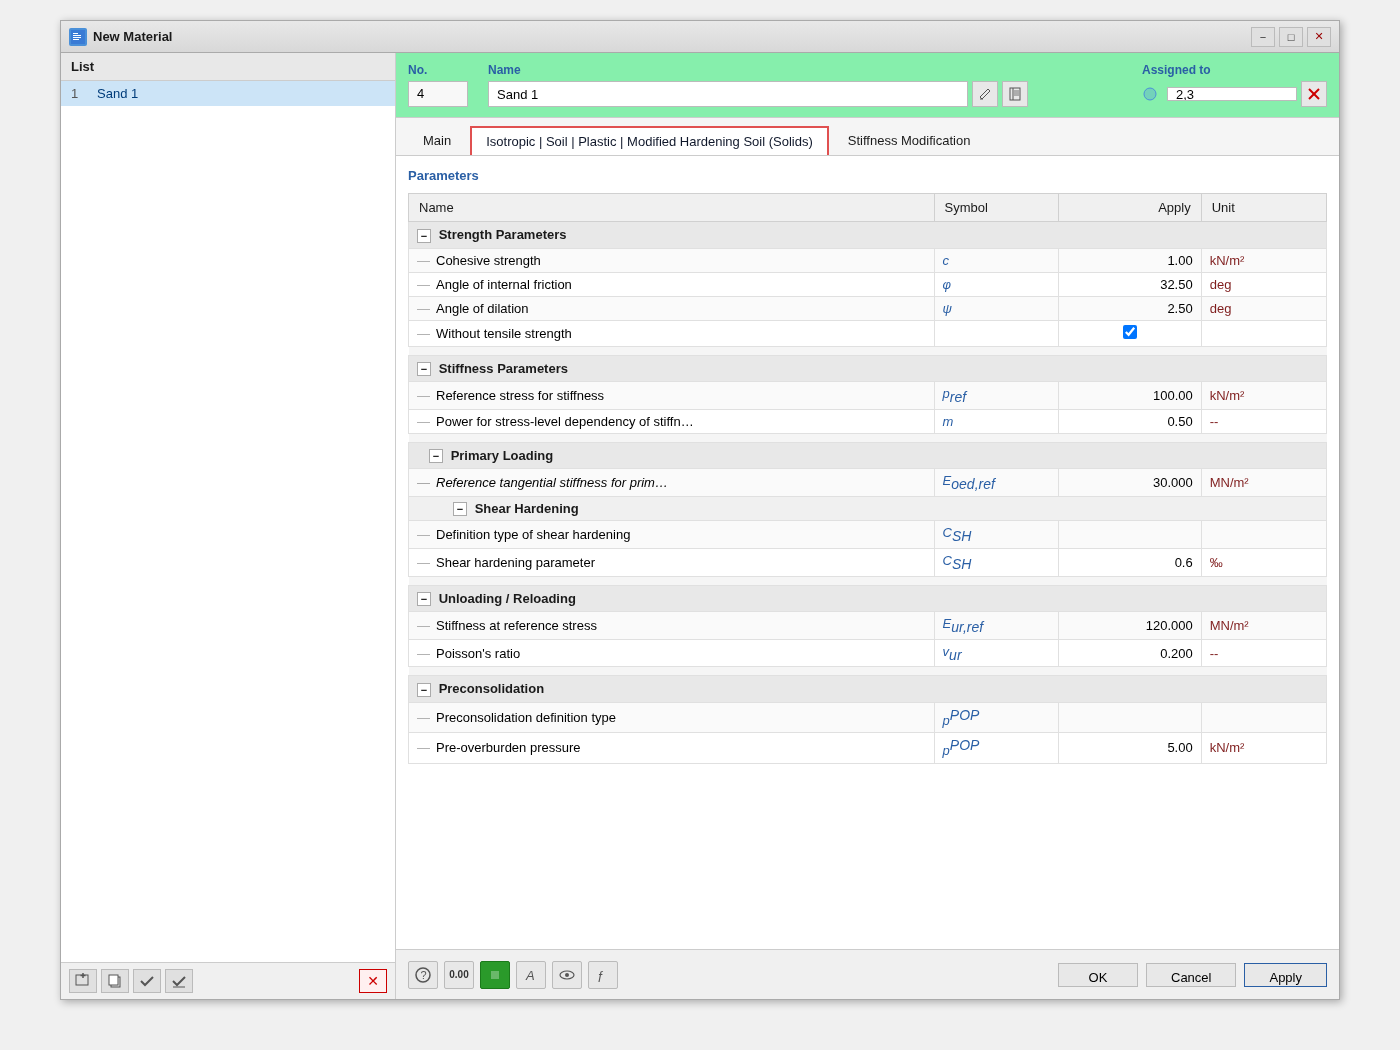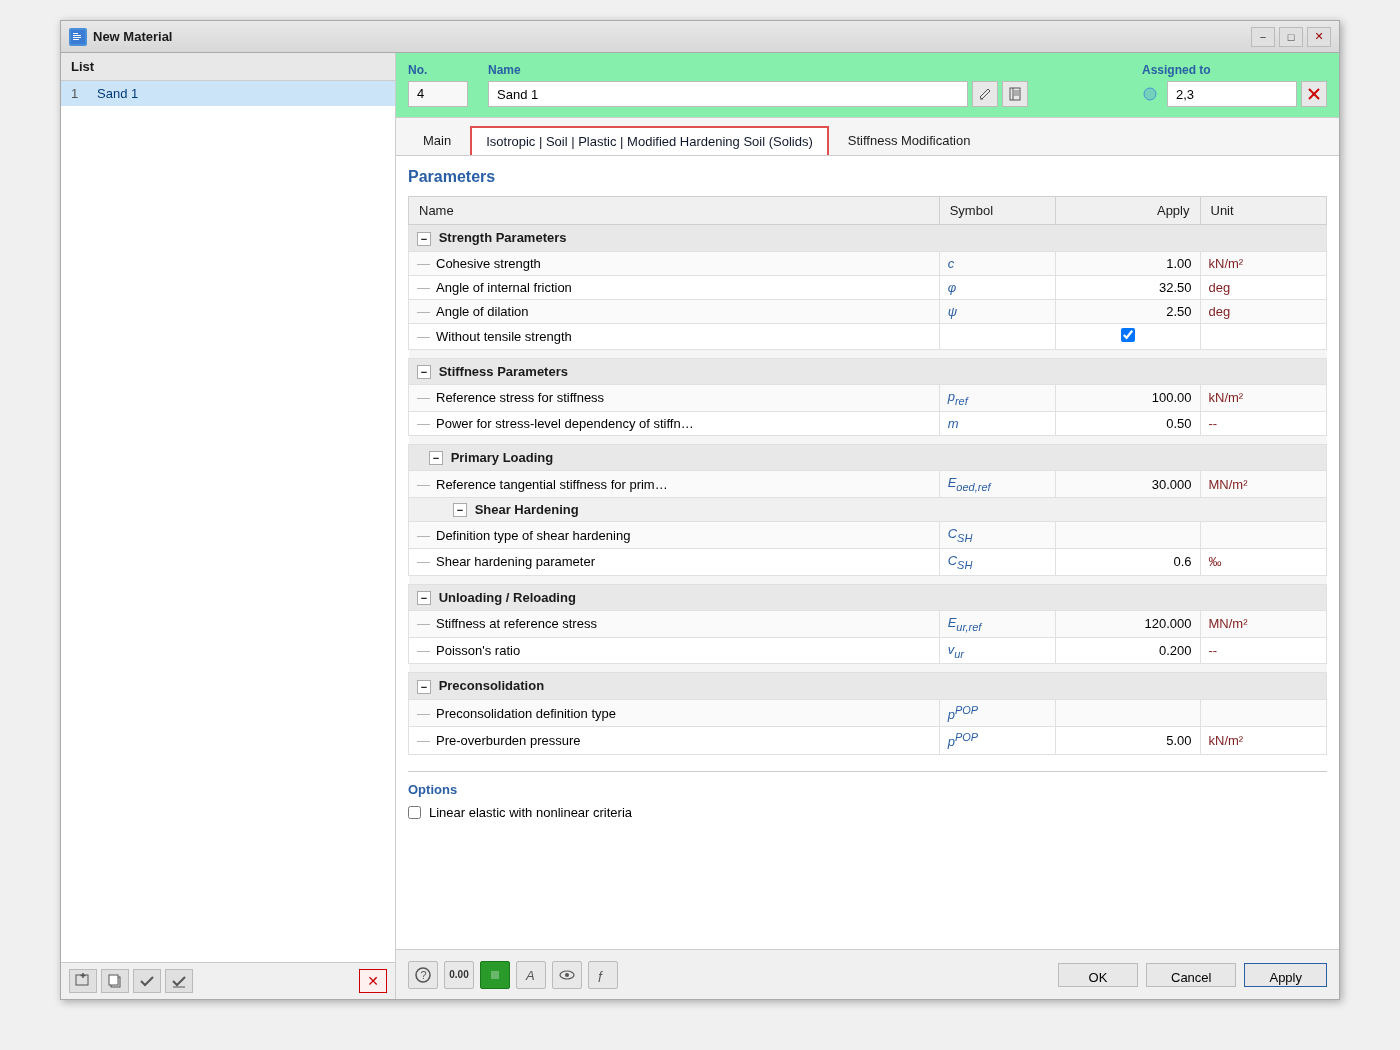--- a/index.html
+++ b/index.html
@@ -198,21 +198,21 @@
       display: flex;
       align-items: center;
       gap: 4px;
     }
     .assigned-input {
       background: white;
       border: 1px solid #bbb;
       padding: 4px 8px;
       font-size: 13px;
       width: 130px;
-      height: 26px;
+      height: 14px;
     }
     .assigned-btn {
       width: 26px;
       height: 26px;
       background: #e8e8e8;
       border: 1px solid #bbb;
       cursor: pointer;
       display: flex;
       align-items: center;
       justify-content: center;
@@ -247,21 +247,21 @@
     }
 
     
     .params-section {
       flex: 1;
       overflow-y: auto;
       padding: 12px;
       background: white;
     }
     .section-title {
-      font-size: 16px;
+      font-size: 13px;
       font-weight: 600;
       color: #2a5fa5;
       margin-bottom: 10px;
     }
 
     
     .params-table {
       width: 100%;
       border-collapse: collapse;
       font-size: 13px;
@@ -295,20 +295,21 @@
       background: white;
     }
     .data-row:nth-child(even) td {
       background: #fafafa;
     }
     .param-name {
       padding-left: 20px;
     }
     .param-name-l2 {
       padding-left: 36px;
+      font-style: italic;
     }
     .param-name-l3 {
       padding-left: 52px;
     }
     .collapse-btn {
       display: inline-block;
       width: 14px;
       height: 14px;
       border: 1px solid #aaa;
       background: white;
@@ -394,21 +395,21 @@
       margin-left: 8px;
       height: 24px;
       min-width: 80px;
     }
     .action-btn.primary {
       background: #e8e8e8;
       border-color: #2a5fa5;
     }
 
     sub, sup {
-      font-size: 11px;
+      font-size: 14px;
     }
   </style>
 </head>
 <body>
 
 <div class="window">
 
   <div class="title-bar">
     <div class="title-bar-icon">
       <svg width="14" height="14" viewBox="0 0 14 14">
@@ -694,27 +695,20 @@
               <td class="param-name">
                 <span style="color:#aaa;margin-right:6px;">—</span>Pre-overburden pressure
               </td>
               <td class="symbol-cell">p<sup>POP</sup></td>
               <td class="value-cell">5.00</td>
               <td class="unit-cell">kN/m²</td>
             </tr>
           </tbody>
         </table>
 
-        <div style="margin-top:16px;padding-top:10px;border-top:1px solid #ccc;">
-          <div class="options-title">Options</div>
-          <div class="option-row">
-            <input type="checkbox" style="">
-            <span>Linear elastic with nonlinear criteria</span>
-          </div>
-        </div>
       </div>
 
       <div class="bottom-bar">
         <div class="bottom-icons">
           <button class="bottom-icon-btn" title="Help">
             <svg width="16" height="16" viewBox="0 0 16 16">
               <circle cx="8" cy="8" r="7" fill="none" stroke="#555" stroke-width="1.5"></circle>
               <text x="5.5" y="12" font-size="11" fill="#555">?</text>
             </svg>
           </button>

